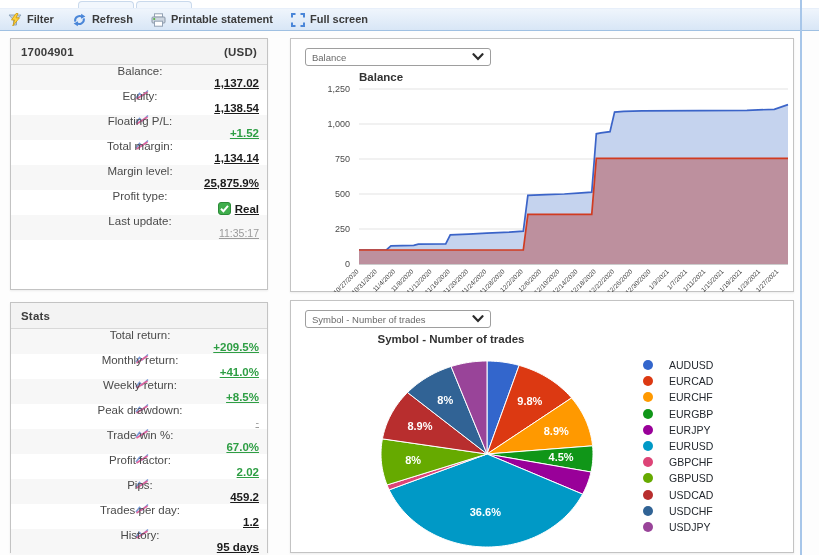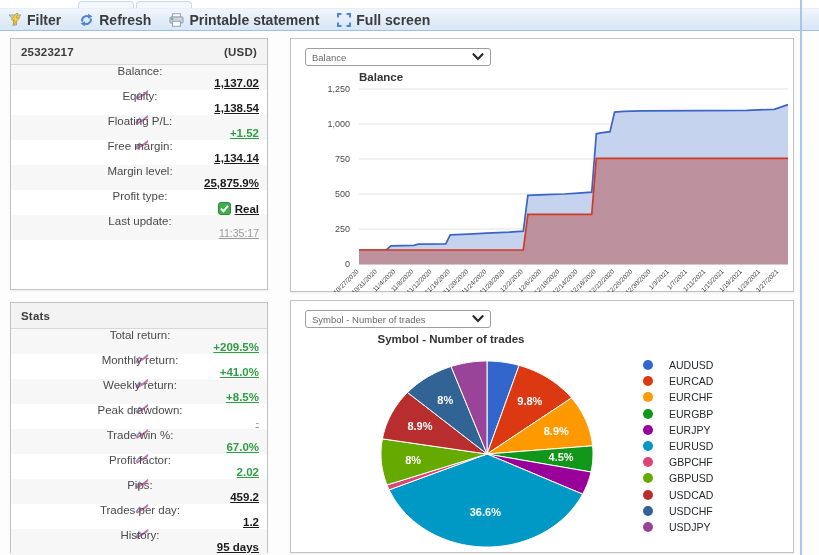--- a/index.html
+++ b/index.html
@@ -7,21 +7,21 @@
   .screen { position:relative; width:819px; height:555px; background:#fdfdfd; }
 
   
   .tabstrip { position:absolute; left:0; top:0; width:100%; height:8px; background:#fff; }
   .tab-ghost { position:absolute; bottom:0; height:7px; width:56px; border:1px solid #c9d9ec; border-bottom:none; border-radius:4px 4px 0 0; background:#f2f7fd; }
 
   
   .toolbar { position:absolute; left:0; top:8px; width:100%; height:23px;
     background:linear-gradient(#eff5fc,#d8e6f6); border-top:1px solid #e7effa;
     border-bottom:1px solid #9fc0e2; display:flex; align-items:center; padding:0 8px; gap:18px; }
-  .tb-btn { display:inline-flex; align-items:center; gap:5px; font-size:14px; font-weight:bold;
+  .tb-btn { display:inline-flex; align-items:center; gap:5px; font-size:11px; font-weight:bold;
     color:#3b3b3b; cursor:pointer; line-height:1; }
   .tb-btn svg { display:block; }
 
   
   .panel { position:absolute; background:#fff; border:1px solid #c3c3c3; box-shadow:0 1px 2px rgba(0,0,0,.07); }
   .panel-header { height:26px; background:#f3f3f3; border-bottom:1px solid #d8d8d8;
     display:flex; align-items:center; justify-content:space-between; padding:0 10px;
     font-size:11.5px; color:#3c3c3c; font-weight:bold; letter-spacing:.2px; }
   .row { height:25px; display:flex; align-items:center; padding:0 8px 0 10px; font-size:11.5px;flex-direction:column; }
   .row:nth-child(odd) { background:#f7f7f7; }
@@ -102,21 +102,21 @@
               <path d="M4.5,13 H1 V9.5"></path>
             </g>
           </svg>
         </span>
         <span>Full screen</span>
       </span>
     </div>
 
   <div class="panel account-panel">
     <div class="panel-header">
-      <span>25323217</span>
+      <span>17004901</span>
       <span>(USD)</span>
     </div>
     <div id="account-rows">
         <div class="row">
           <span class="lbl">Balance:</span>
           <span class="val">
             <span>1,137.02</span>
           </span>
           <span class="mini-chart">
             <svg width="15" height="11" viewBox="0 0 15 11">
@@ -143,21 +143,21 @@
             <span>+1.52</span>
           </span>
           <span class="mini-chart">
             <svg width="15" height="11" viewBox="0 0 15 11">
               <polyline points="1,9 4.5,4.5 7,7 13,1.5" fill="none" stroke="#7a9bd8" stroke-width="1.6"></polyline>
               <line x1="1.5" y1="10" x2="12.5" y2="3" stroke="#e0639c" stroke-width="1.6"></line>
             </svg>
           </span>
         </div>
         <div class="row">
-          <span class="lbl">Free margin:</span>
+          <span class="lbl">Total margin:</span>
           <span class="val">
             <span>1,134.14</span>
           </span>
           <span class="spacer"></span>
         </div>
         <div class="row">
           <span class="lbl">Margin level:</span>
           <span class="val">
             <span>25,875.9%</span>
           </span>

